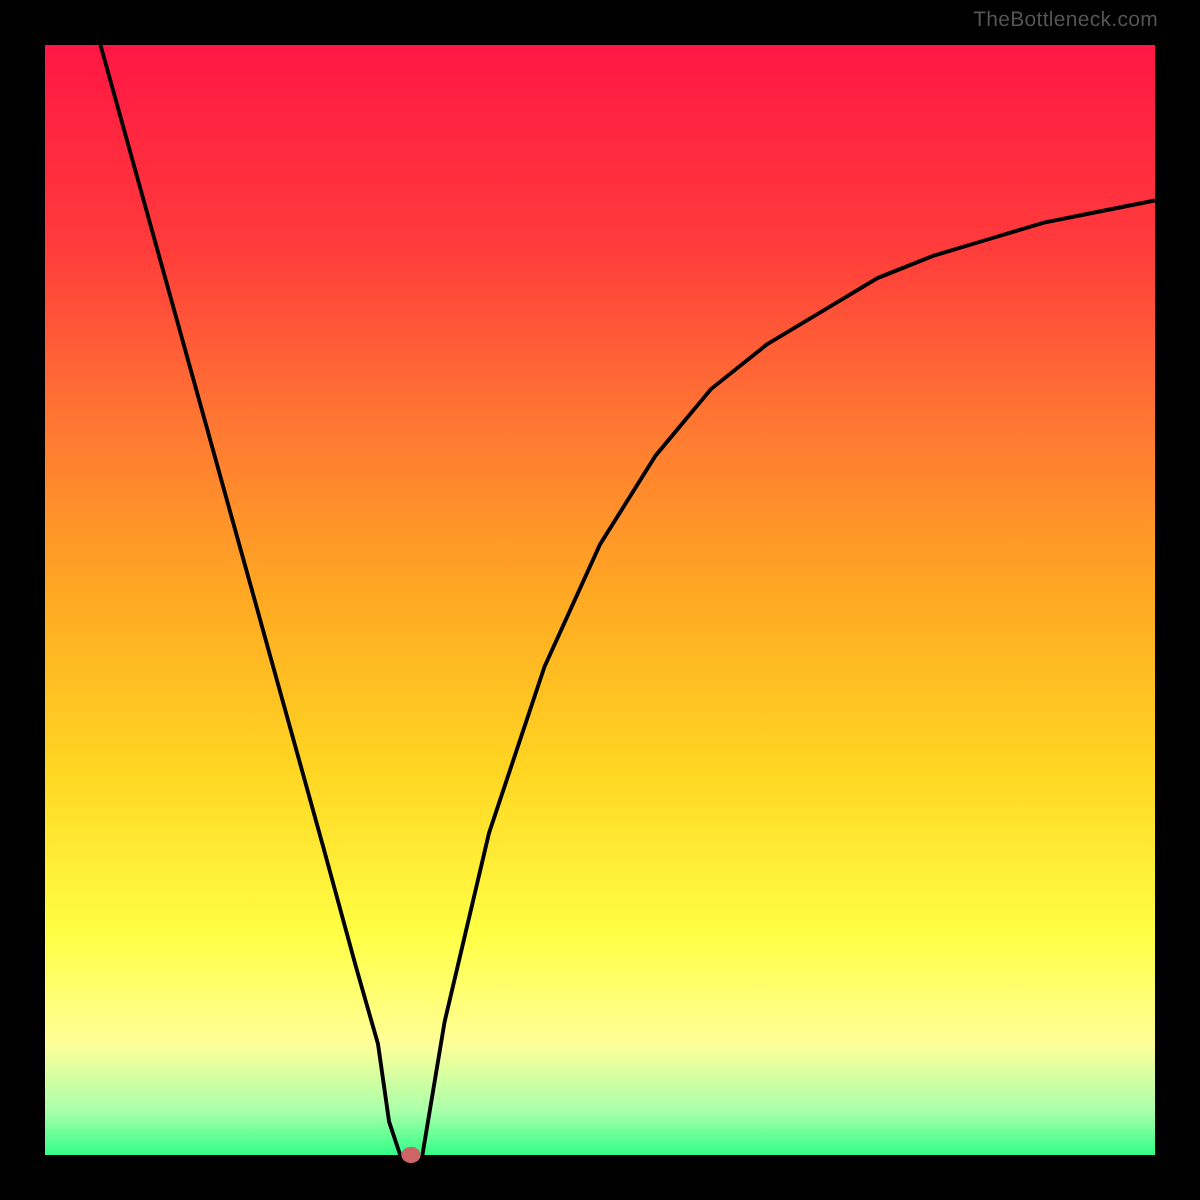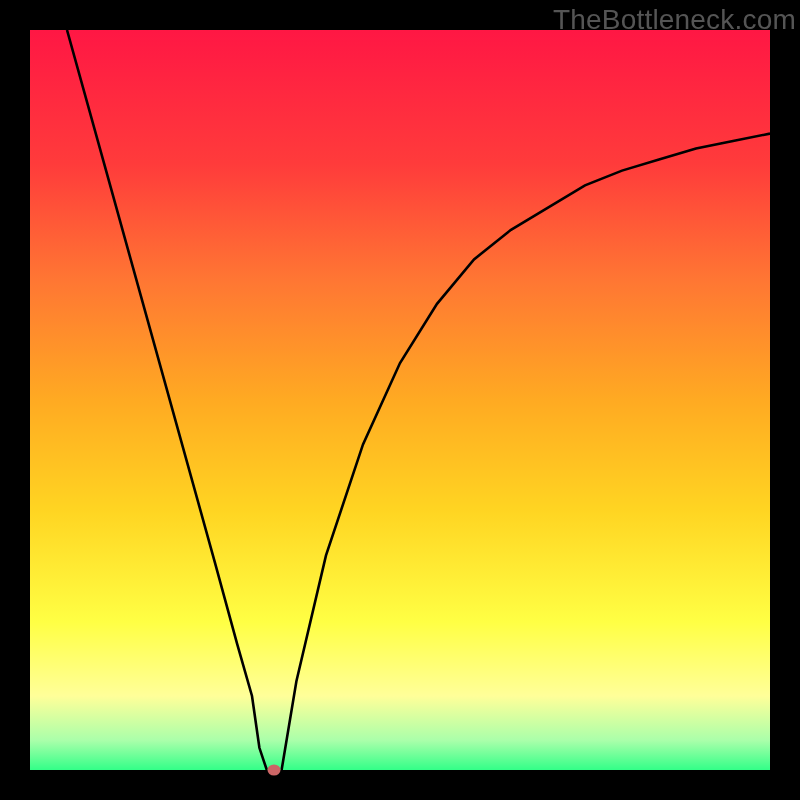--- a/index.html
+++ b/index.html
@@ -6,23 +6,23 @@
   html, body { width: 800px; height: 800px; overflow: hidden; background: #000; }
   .container {
     width: 800px;
     height: 800px;
     position: relative;
     background: #000;
   }
   .watermark {
     position: absolute;
     top: 4px;
-    right: 4px;
+    right: 28px;
     font-family: Arial, sans-serif;
-    font-size: 28px;
+    font-size: 14px;
     color: #555;
     font-weight: 500;
     letter-spacing: 0.2px;
   }
   .plot {
     position: absolute;
     left: 30px;
     top: 30px;
     width: 740px;
     height: 740px;

